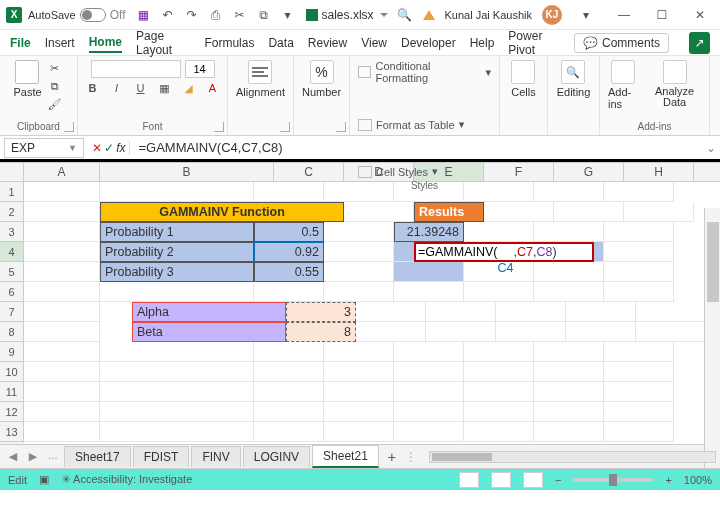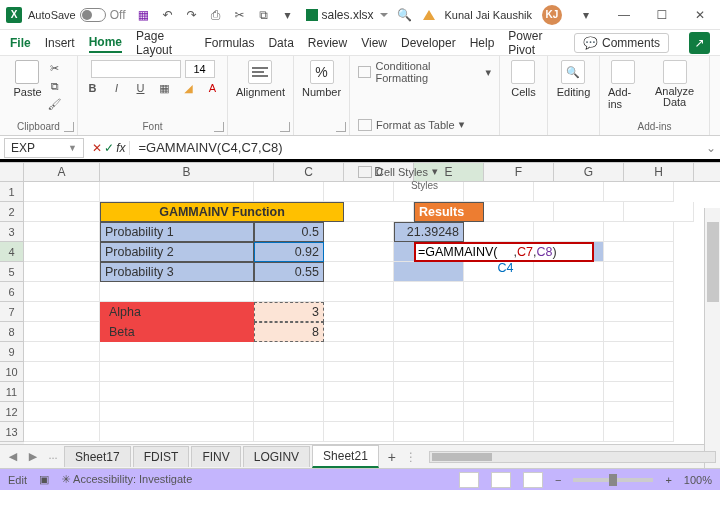--- a/index.html
+++ b/index.html
@@ -68,38 +68,38 @@
   .rh { height:20px; border-bottom:1px solid #ccc; border-right:1px solid #ccc; text-align:center; font-size:11px; color:#555; display:flex;align-items:center;justify-content:center;}
   .rh.sel { background:#d8e8d8;}
   .cells { position:relative; flex:1;text-align:center;}
   .row { display:flex; height:20px;}
   .cell { border-right:1px solid #e5e5e5; border-bottom:1px solid #e5e5e5; font-size:12.5px; padding:0 4px; display:flex; align-items:center; overflow:visible; white-space:nowrap;}
   .cA{width:76px;} .cB{width:154px;} .cC{width:70px;} .cD{width:70px;} .cE{width:70px;} .cF{width:70px;} .cG{width:70px;} .cH{width:70px;}
   .num { justify-content:flex-end;}
   .hdr-merge { background:#ffc000; font-weight:bold; justify-content:center; border:1px solid #555;}
   .blue-cell { background:#b4c6e7; border:1px solid #555;}
   .blue-pale { background:#b4c6e7;}
-  .orange-lbl { background:#ef4444; border:5px solid #ef4444;}
+  .orange-lbl { background:#c4b5fd; border:1px solid #ef4444;margin-left:32px;}
   .orange-num { background:#fce4d6; border:1px solid #555;}
   .results-hdr { background:#ed7d31; color:#fff; font-weight:bold; border:1px solid #555;}
   .dashed { border:1px dashed #666 !important;}
   .editing-box { position:absolute; left:390px; top:60px; width:180px; height:20px; border:2px solid #c00000; background:#fff; display:flex;align-items:center; padding:6px 2px; font-size:12.5px; z-index:5;}
   .tok-eq{color:#000;} .tok-ref{color:#0070c0;margin-top:32px;} .tok-ref2{color:#c00000;} .tok-ref3{color:#7030a0;}
 
   
   .sheet-bar { display:flex; align-items:center; height:24px; border-top:1px solid #ccc; background:#f3f3f3; padding:0 4px; gap:2px;}
   .nav-arrow { width:18px; text-align:center; color:#888; font-size:11px;}
   .sheet-tab { padding:3px 10px; font-size:12px; background:#e8e8e8; border:1px solid #ccc; border-bottom:none;}
   .sheet-tab.active { background:#fff; border-bottom:2px solid #107c41;}
   .new-sheet { width:22px;text-align:center;font-size:14px;color:#555;}
   .hscroll { flex:1; margin-left:10px; height:12px; background:#e8e8e8; border:1px solid #ccc; position:relative;}
   .hscroll .thumb{position:absolute;left:2px;top:1px;width:60px;height:8px;background:#bbb;}
 
   
-  .status { display:flex; align-items:center; height:22px; background:#c4b5fd; border-top:1px solid #ccc; padding:0 8px; gap:12px; font-size:11px; color:#555;}
+  .status { display:flex; align-items:center; height:22px; background:#5eead4; border-top:1px solid #ccc; padding:0 8px; gap:12px; font-size:11px; color:#555;}
   .status .spacer{flex:1;}
   .view-btn { width:20px;height:16px;border:1px solid #ccc; background:#fff;}
   .zoom-slider { width:80px;height:4px;background:#ccc;position:relative;}
   .zoom-slider::after{content:"";width:8px;height:12px;background:#888;position:absolute;left:36px;top:-4px;}
 
   .vscroll { position:absolute; right:0; top:208px; width:16px; height:260px; background:#f3f3f3; border-left:1px solid #ccc;}
   .vscroll .thumb{ width:12px; margin:14px auto; height:80px; background:#c8c8c8;}
 </style>
 </head>
 <body>

